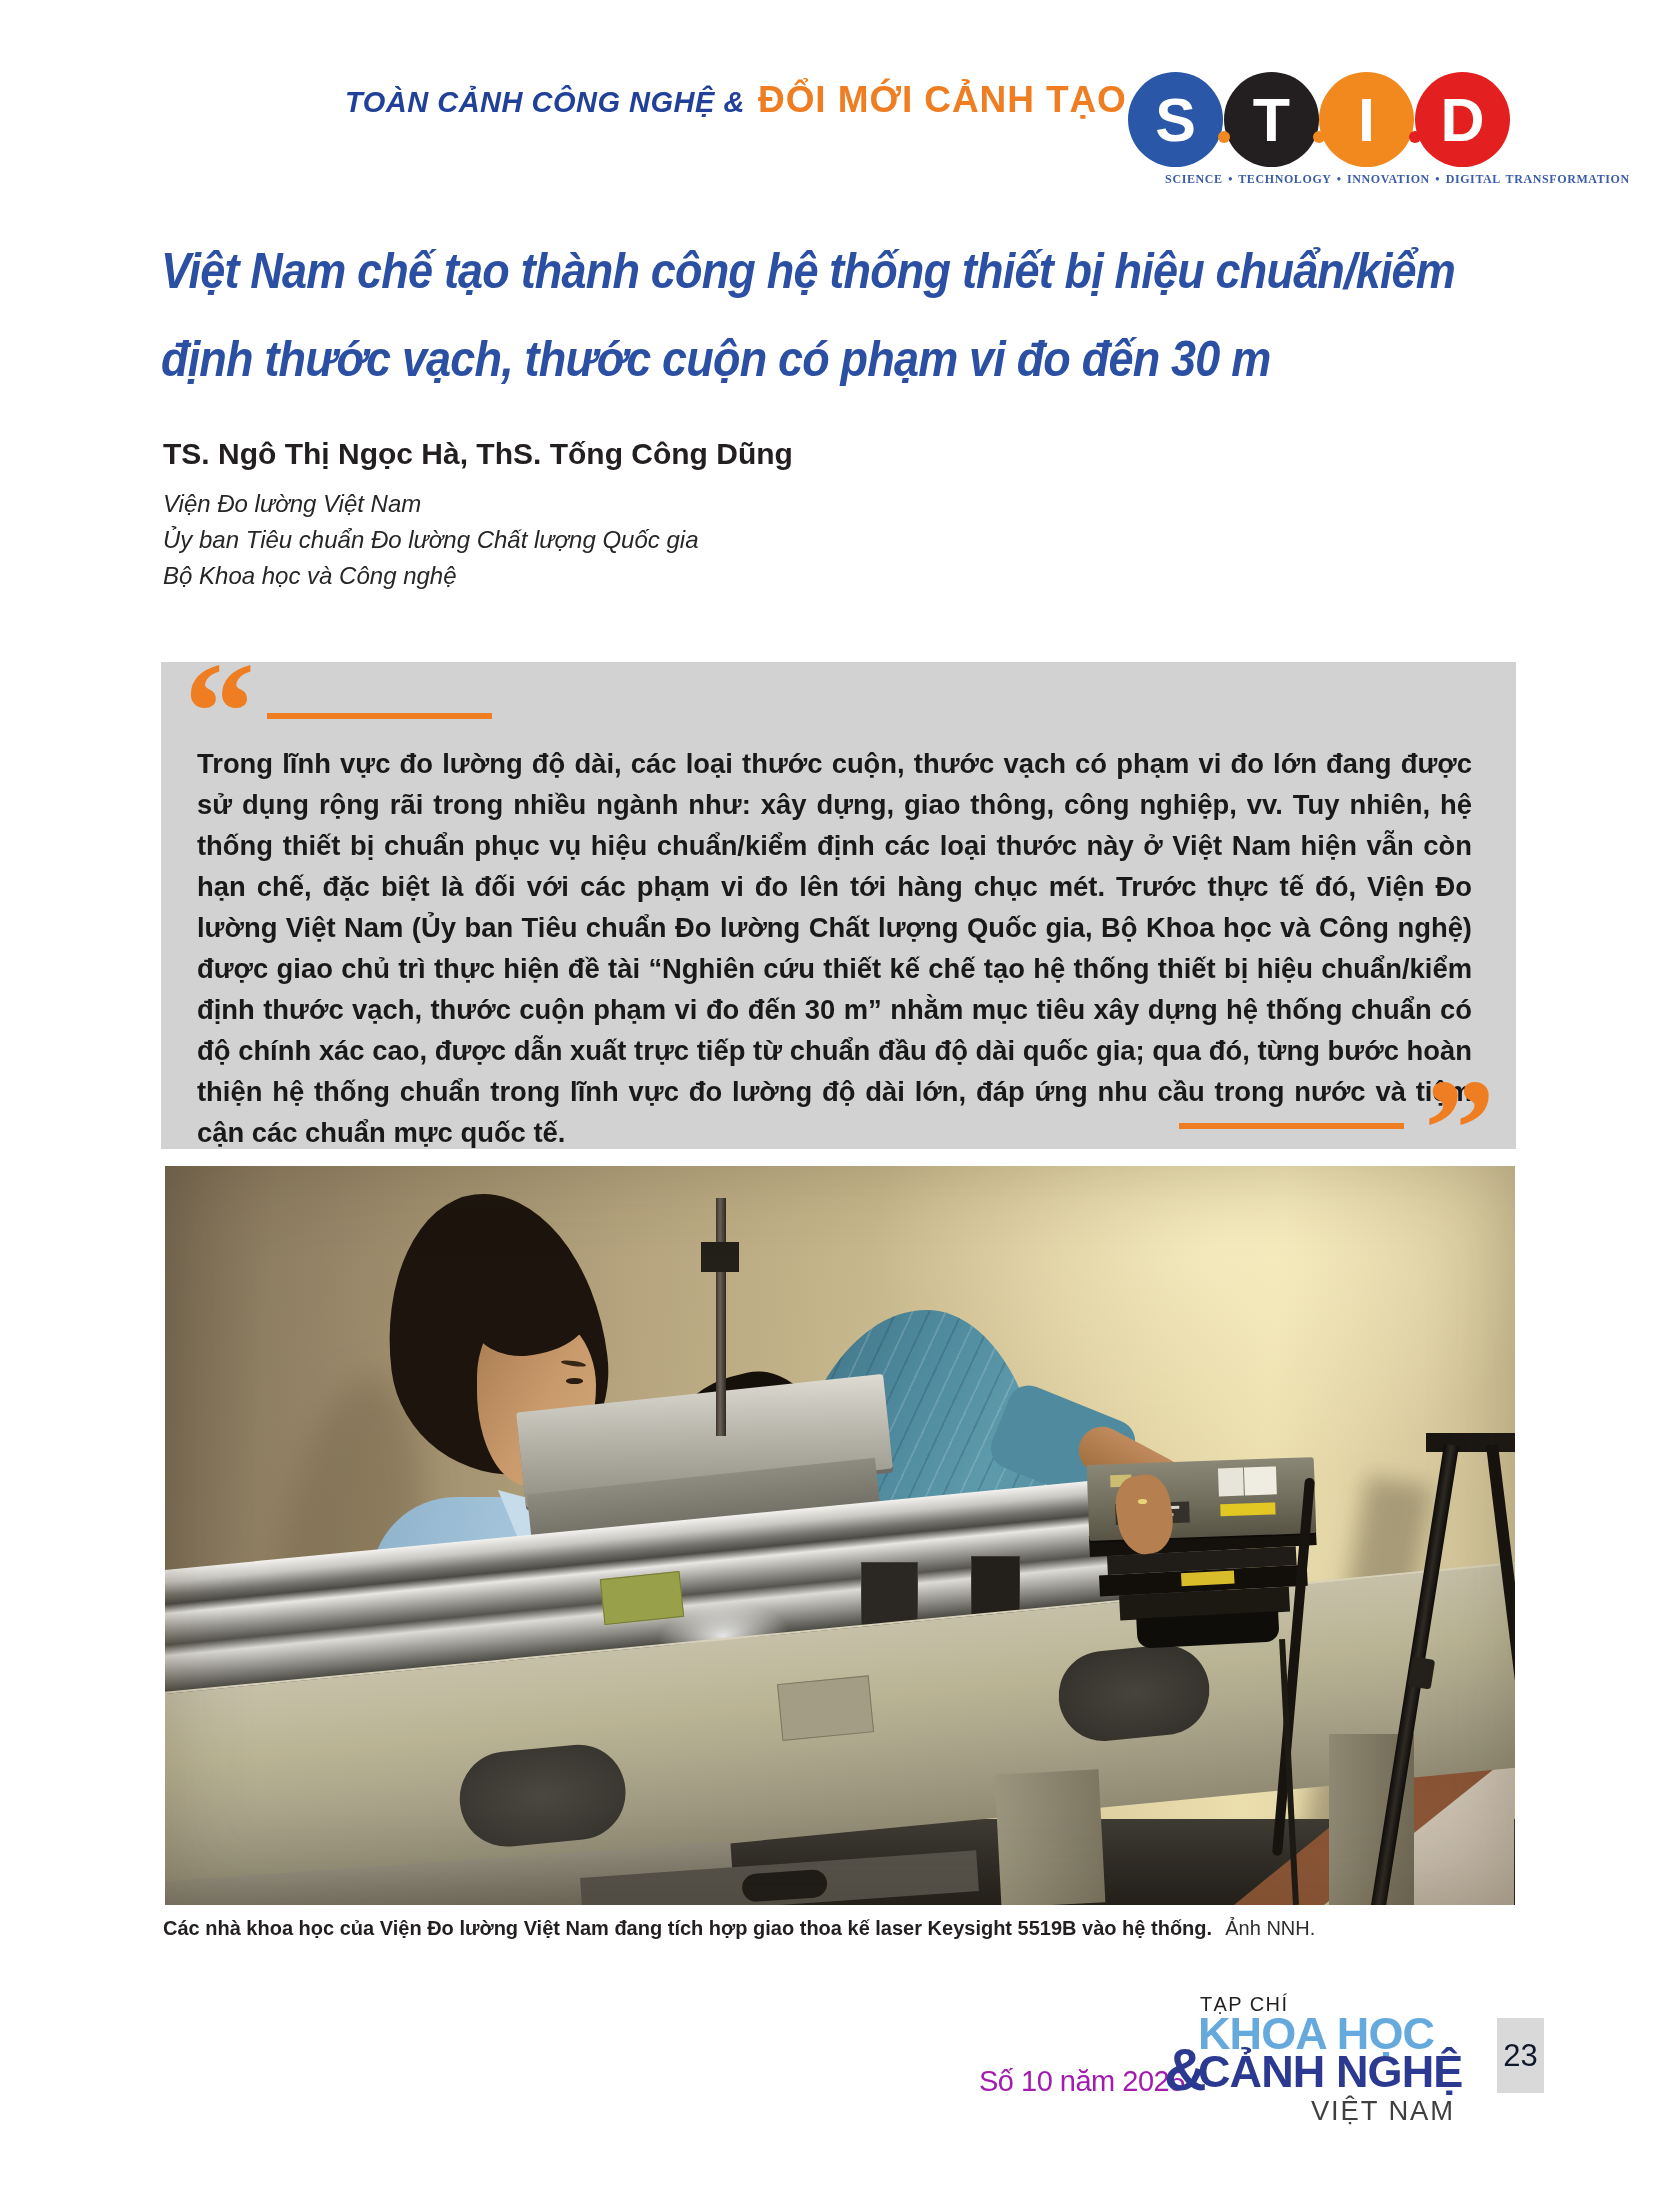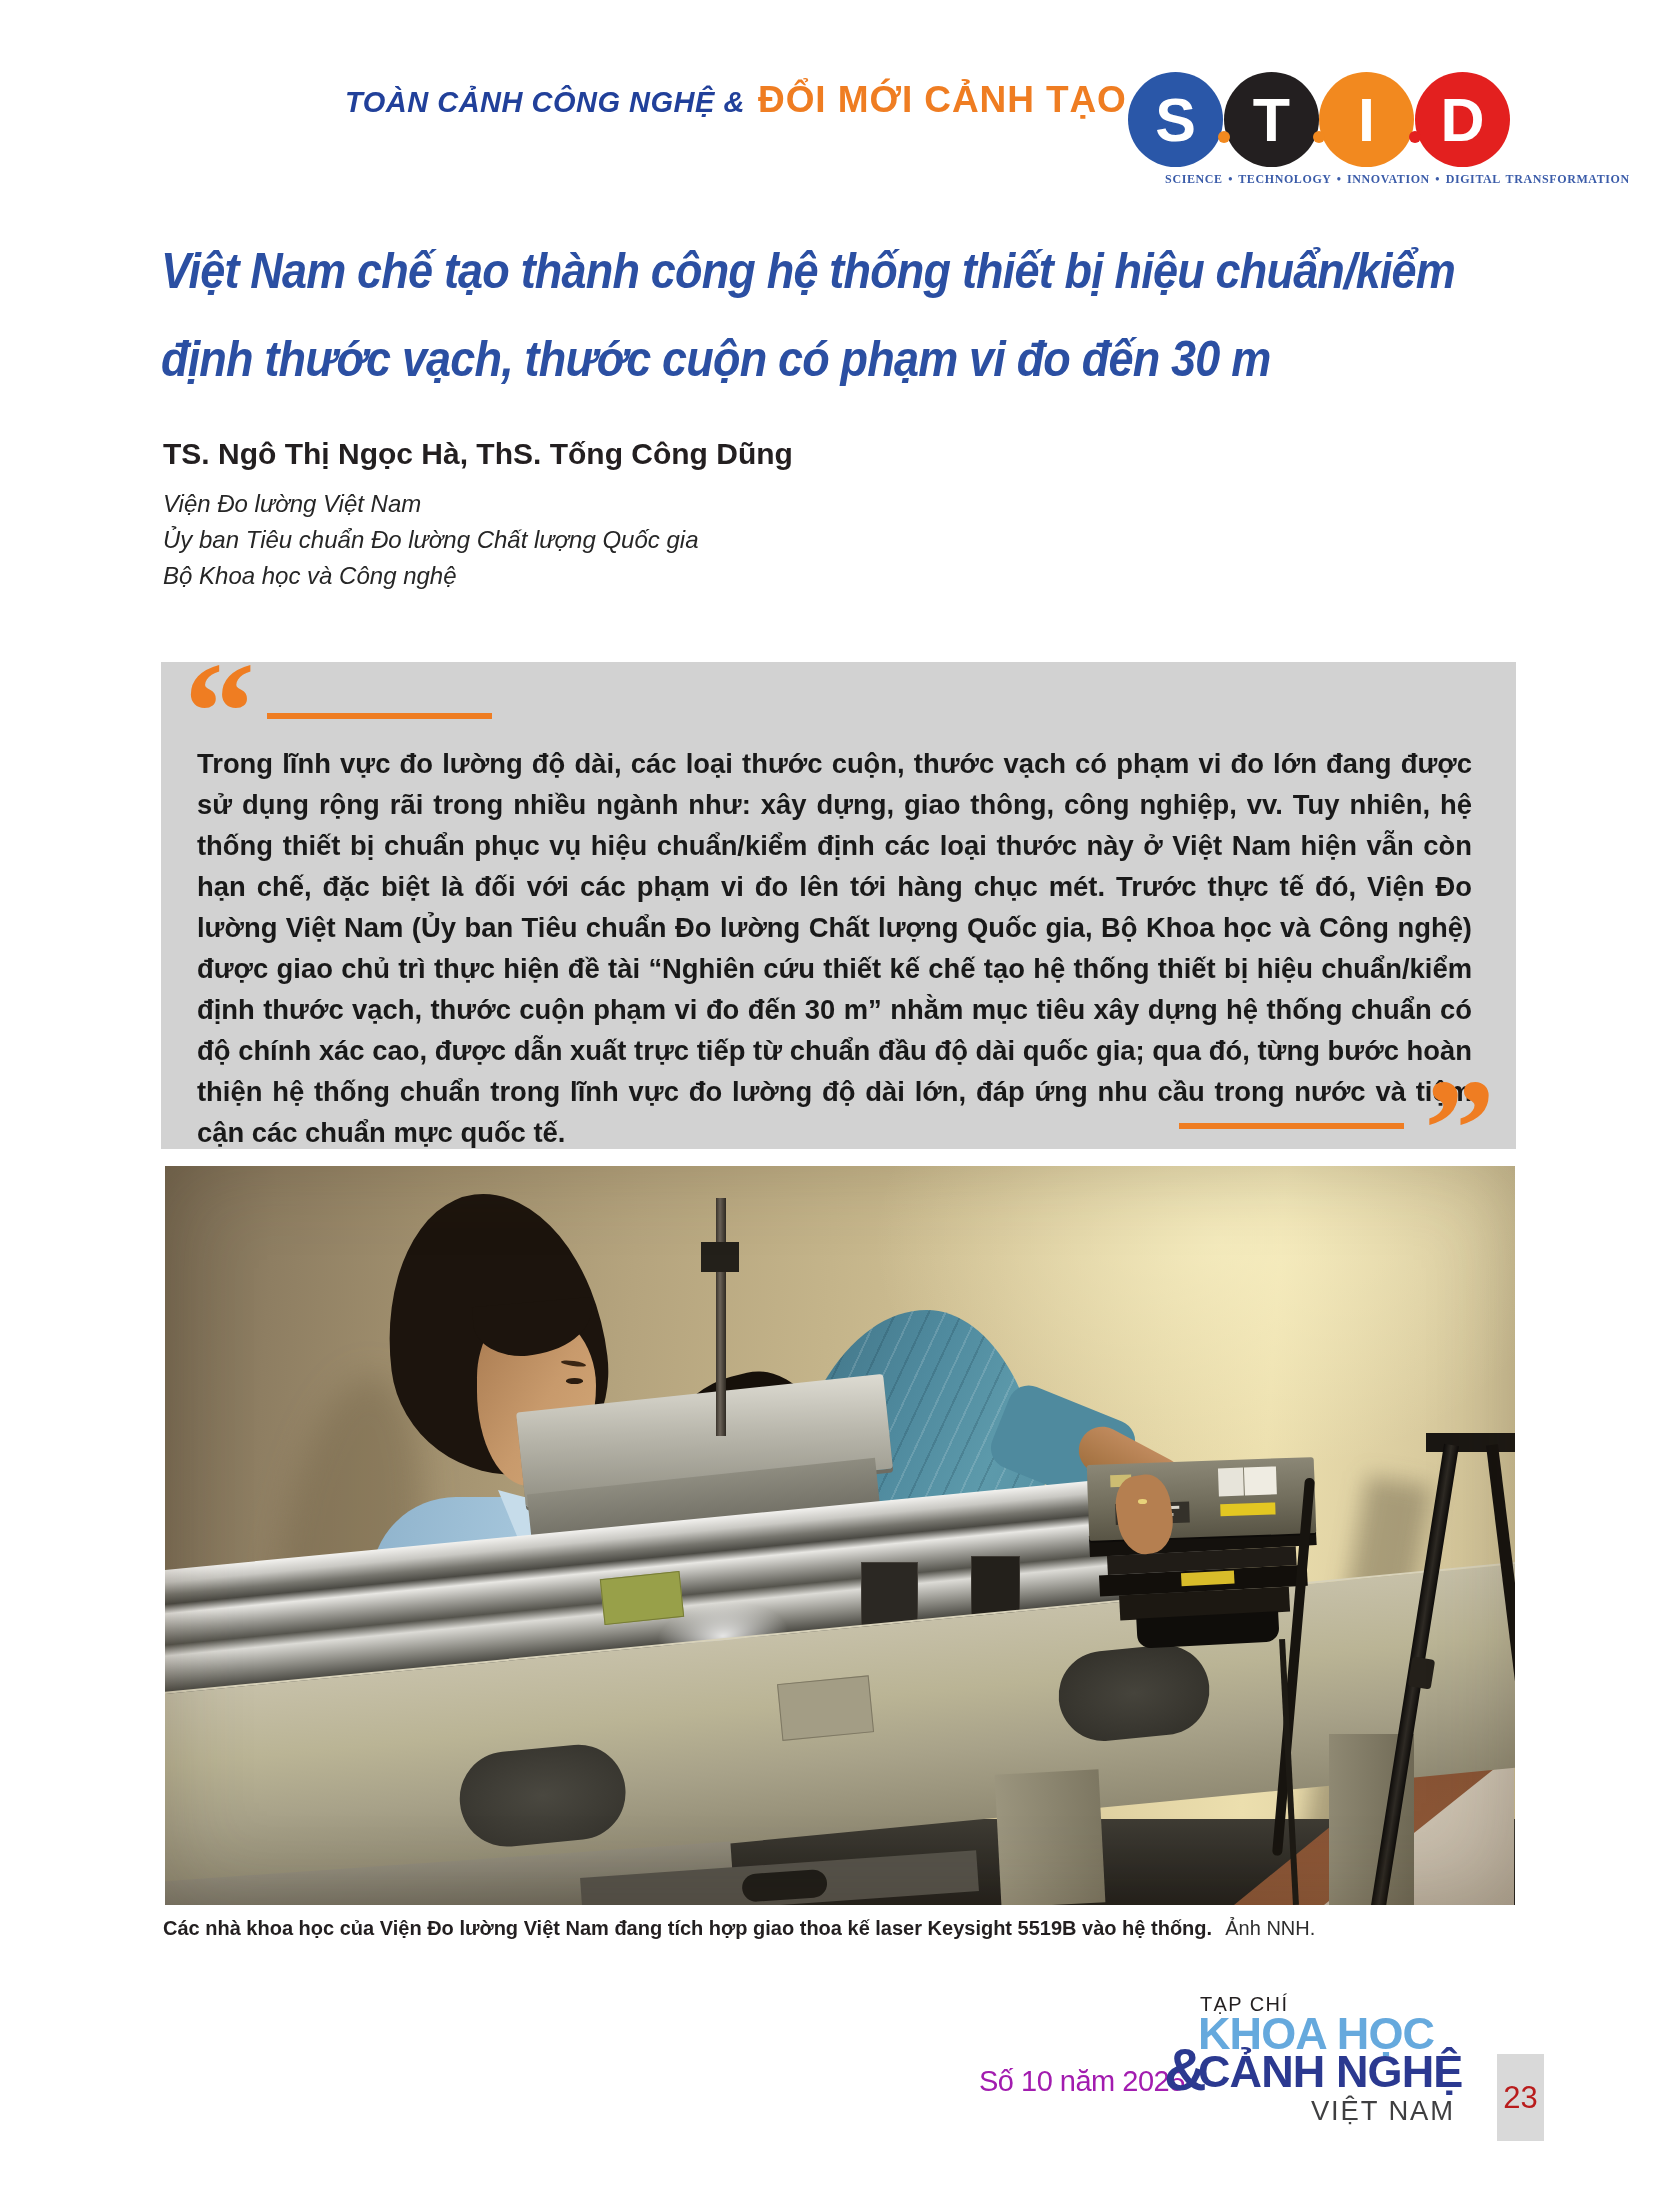--- a/index.html
+++ b/index.html
@@ -189,22 +189,22 @@
   .issue{position:absolute;left:979px;top:2065px;font-size:29px;color:#a21caf;letter-spacing:-0.5px;}
   .jlogo{position:absolute;left:1166px;top:1991px;width:341px;height:161px;}
   .jl-tapchi{position:absolute;left:34px;top:1.9px;font-size:20px;letter-spacing:1.4px;color:#231f20;}
   .jl-khoahoc{position:absolute;left:32px;top:17px;font-size:45px;font-weight:700;color:#66a9dd;
               letter-spacing:-0.9px;white-space:nowrap;}
   .jl-amp{position:absolute;left:-1.9px;top:45px;font-size:59px;font-weight:700;color:#2b3990;}
   .jl-congnghe{position:absolute;left:32px;top:55px;font-size:45px;font-weight:700;color:#2b3990;
                letter-spacing:-0.9px;white-space:nowrap;}
   .jl-vietnam{position:absolute;left:32px;top:104px;width:257px;text-align:right;font-size:27.4px;
               color:#3f3f41;letter-spacing:1.9px;}
-  .pagebox{position:absolute;left:1497px;top:2018px;width:47px;height:87px;background:#d9d9d9;
-           display:flex;align-items:center;justify-content:center;font-size:31px;color:#b91c1c;margin-top:36px;}
+  .pagebox{position:absolute;left:1497px;top:2018px;width:47px;height:75px;background:#d9d9d9;
+           display:flex;align-items:center;justify-content:center;font-size:31px;color:#0f172a;}
 </style>
 </head>
 <body>
 
 <div class="page">
 
   <div class="tagline">
     <span class="navy">TOÀN CẢNH CÔNG NGHỆ &amp;</span>
     <span class="orange">ĐỔI MỚI CẢNH TẠO</span>
   </div>

